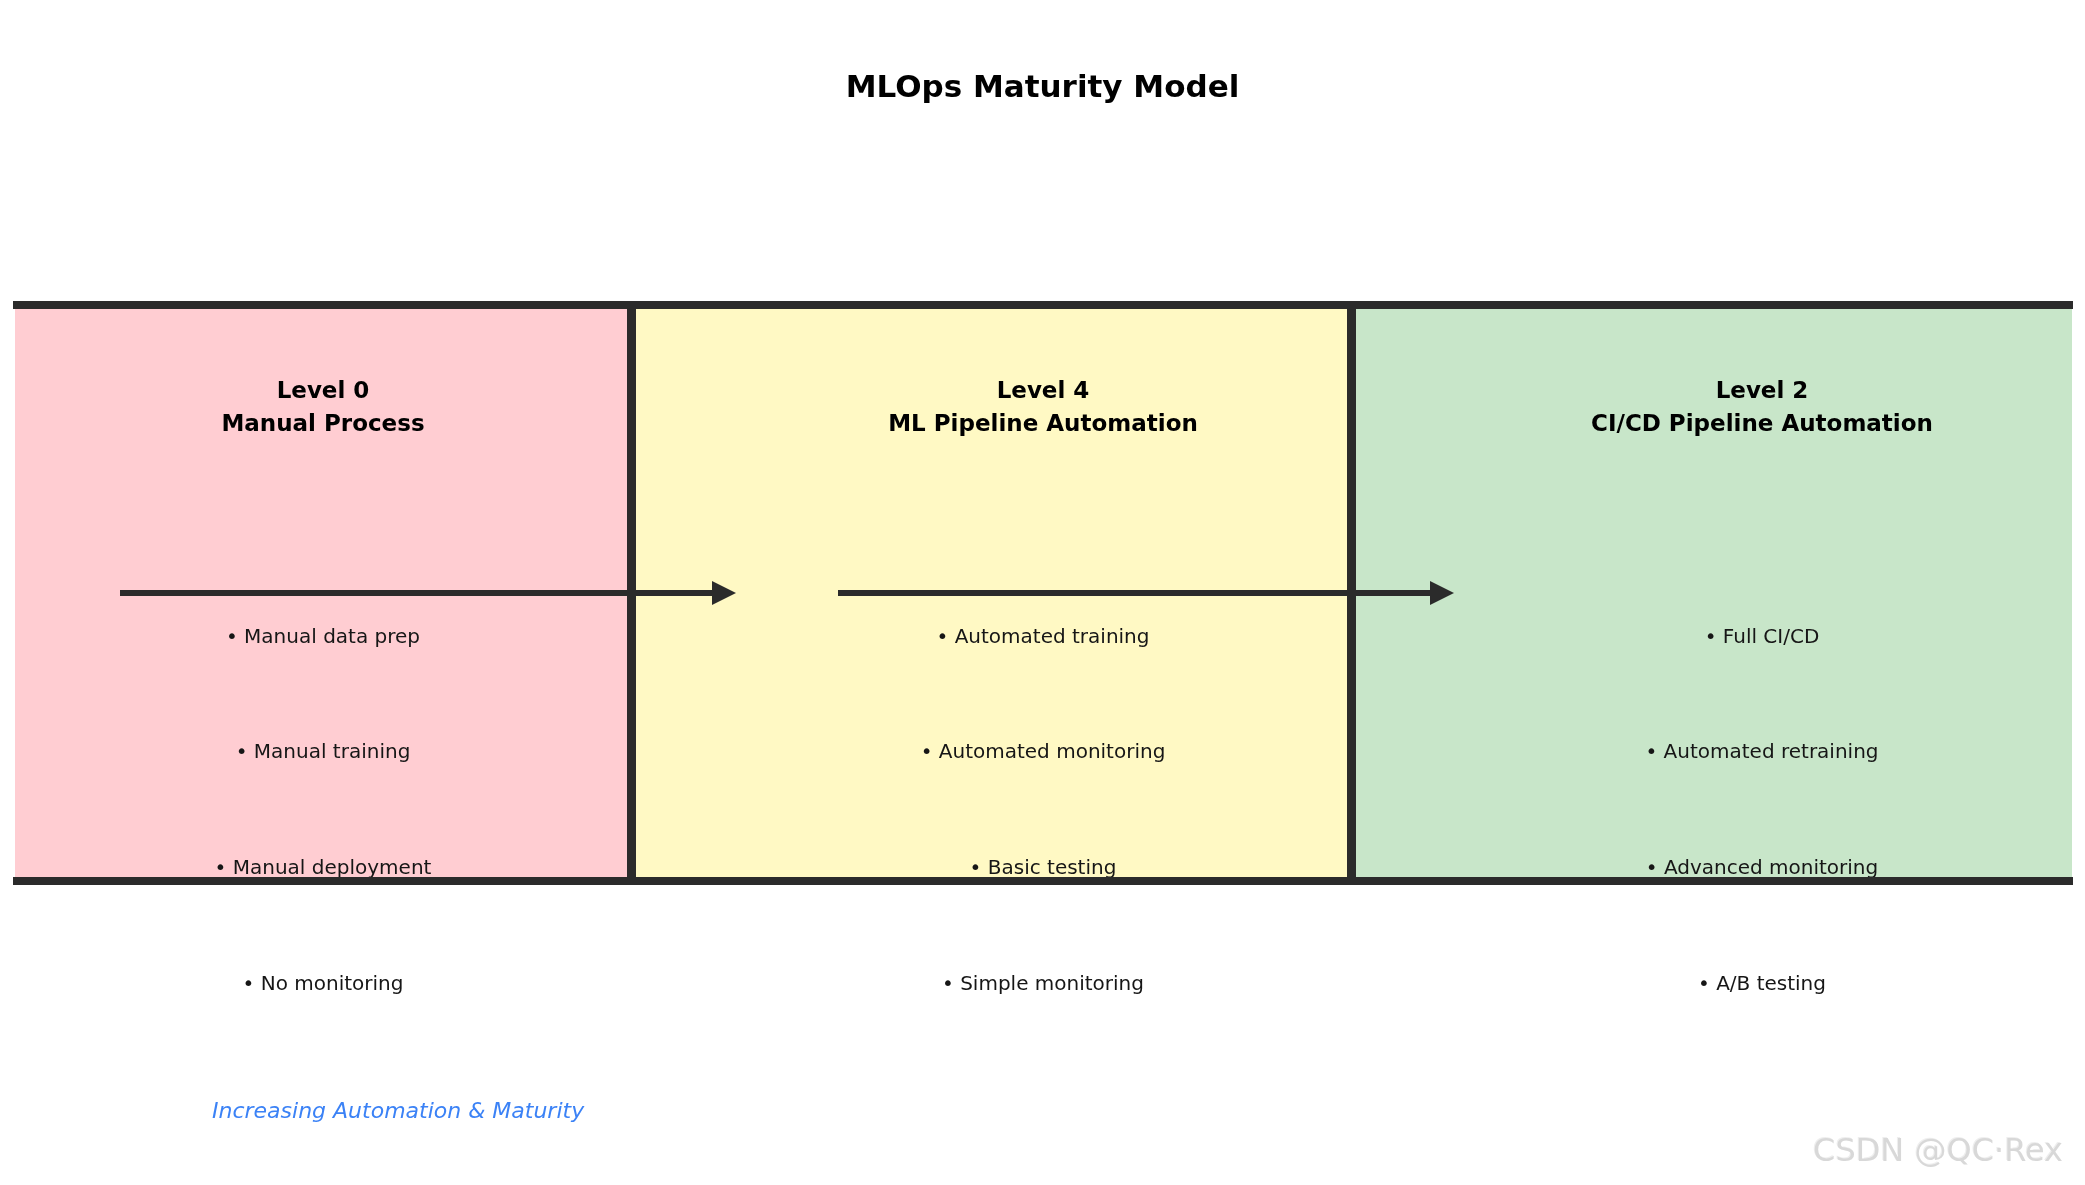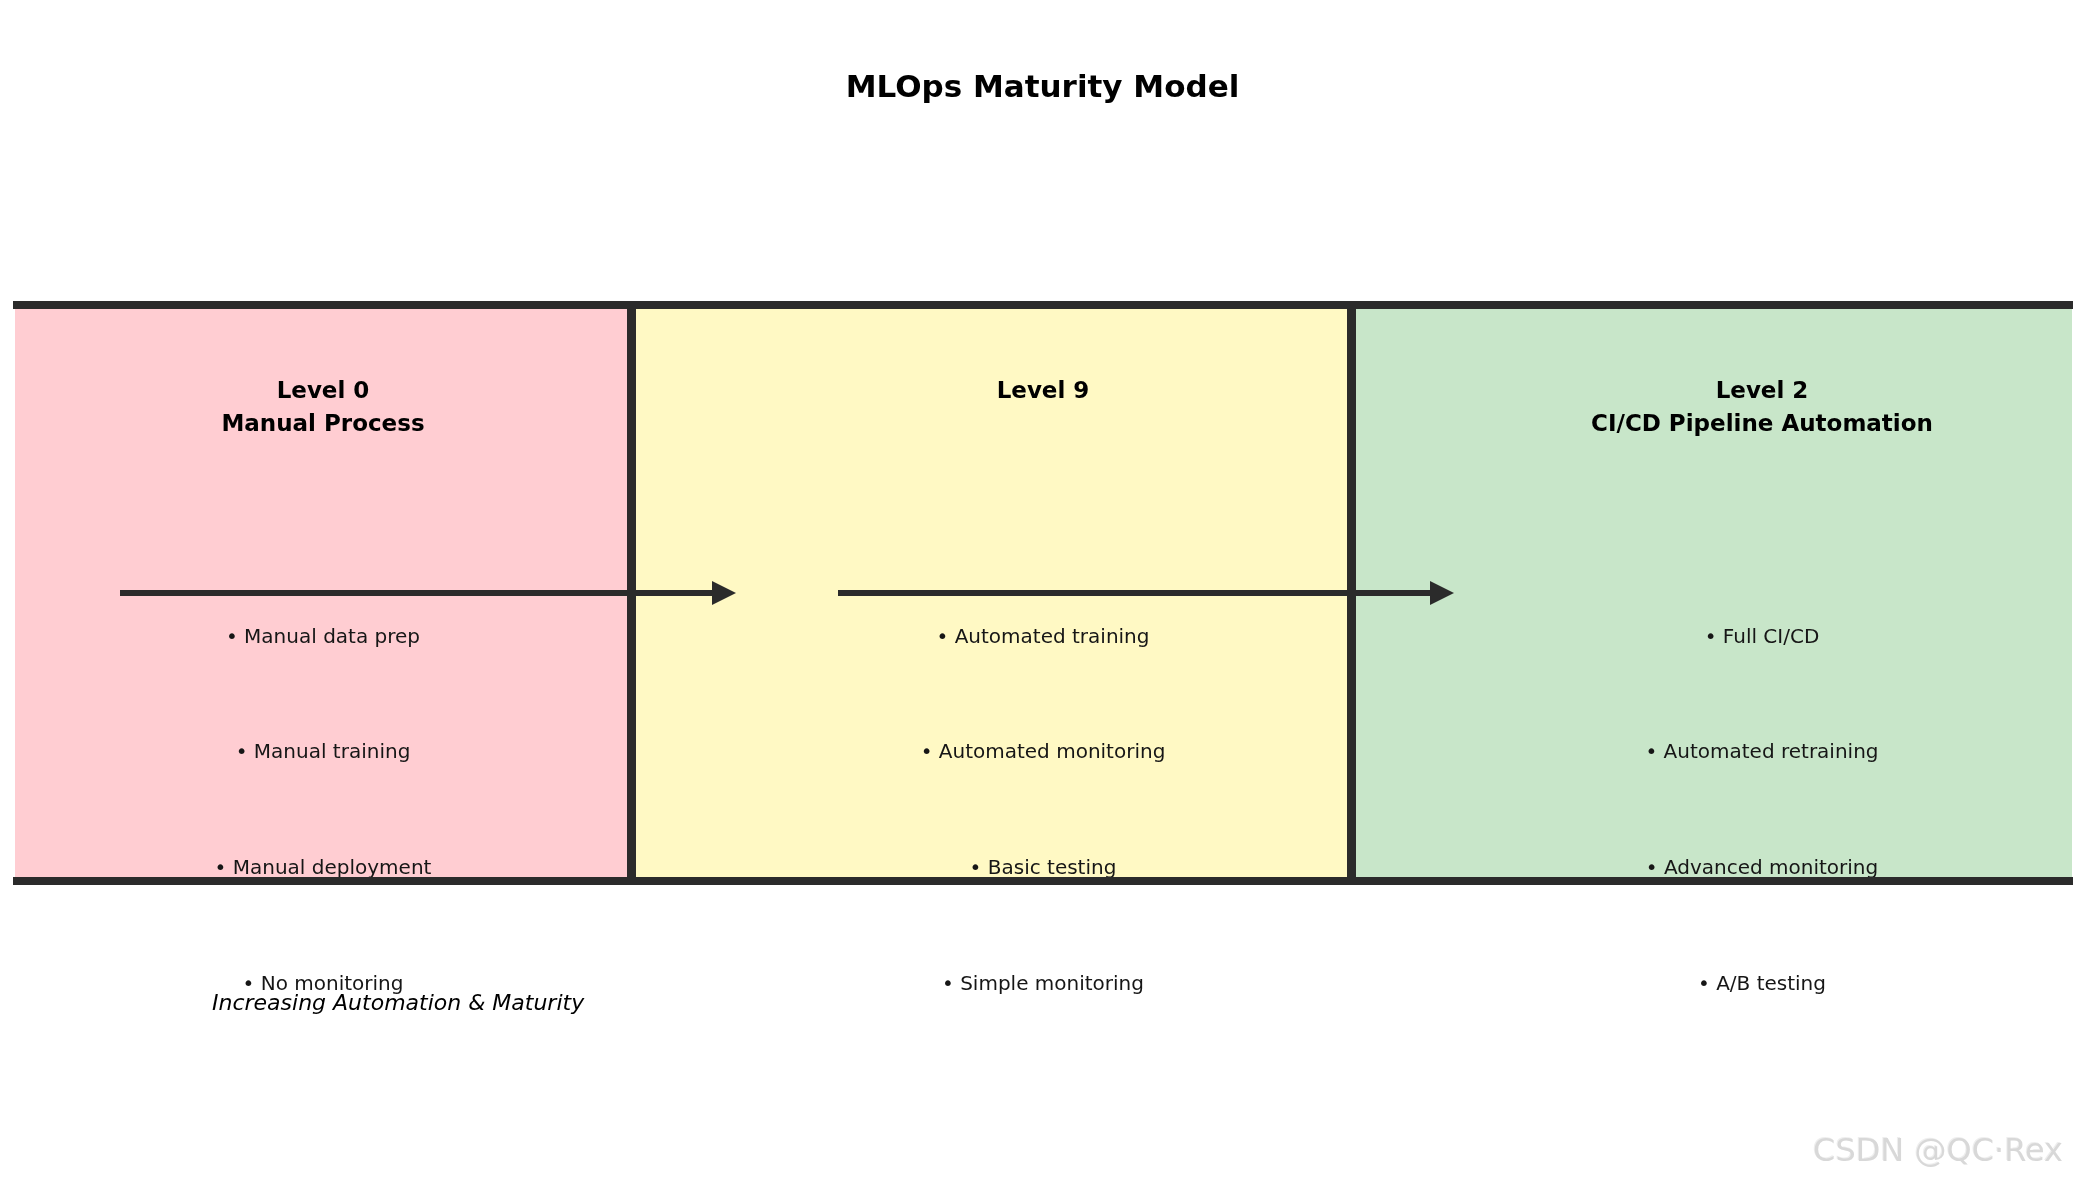--- a/index.html
+++ b/index.html
@@ -76,24 +76,24 @@
   }
   .bcol-0 { left: -27px; }
   .bcol-1 { left: 693px; }
   .bcol-2 { left: 1412px; }
   .brow-0 { top: 624px; }
   .brow-1 { top: 739px; }
   .brow-2 { top: 855px; }
   .brow-3 { top: 971px; }
 
   .footer-note {
-    left: 212px; top: 990px;
+    left: 212px; top: 1098px;
     font-size: 22px;
     font-style: italic;
-    color: #000000;
+    color: #3b82f6;
     z-index: 2;
     white-space: nowrap;
   }
 
   .watermark {
     right: 22px; top: 1131px;
     font-size: 32px;
     color: #d8d8d8;
     text-shadow: 2px 2px 1px rgba(255,255,255,0.9), -1px -1px 0 rgba(205,205,205,0.35);
     z-index: 2;
@@ -115,21 +115,22 @@
   <div class="abs hline hline-top"></div>
   <div class="abs hline hline-bottom"></div>
   <div class="abs vline vline-1"></div>
   <div class="abs vline vline-2"></div>
 
   <div class="abs level-title level-title-0">
     <div>Level 0</div>
     <div>Manual Process</div>
   </div>
   <div class="abs level-title level-title-1">
-    <div>Level 9</div>
+    <div>Level 4</div>
+    <div>ML Pipeline Automation</div>
   </div>
   <div class="abs level-title level-title-2">
     <div>Level 2</div>
     <div>CI/CD Pipeline Automation</div>
   </div>
 
   <div class="abs arrow-shaft arrow1-shaft"></div>
   <div class="abs arrow-head arrow1-head"></div>
   <div class="abs arrow-shaft arrow2-shaft"></div>
   <div class="abs arrow-head arrow2-head"></div>

